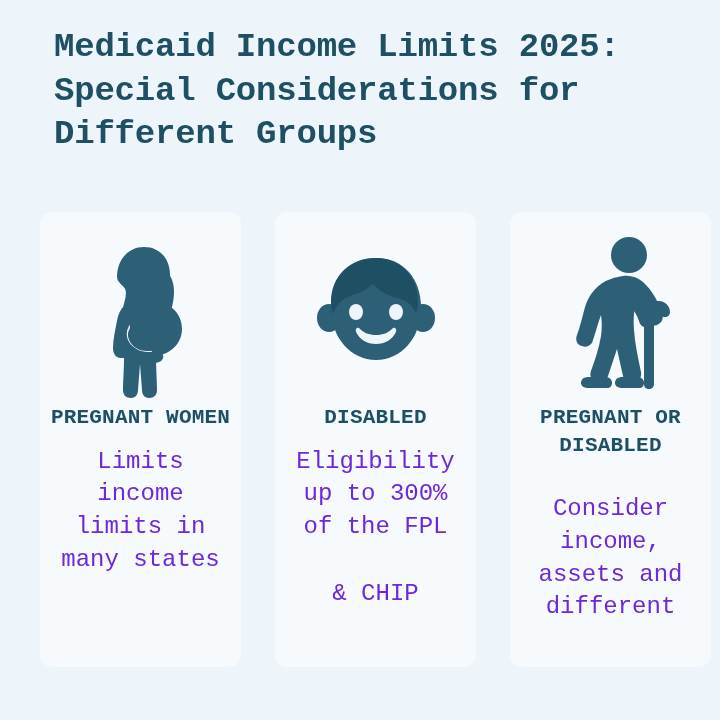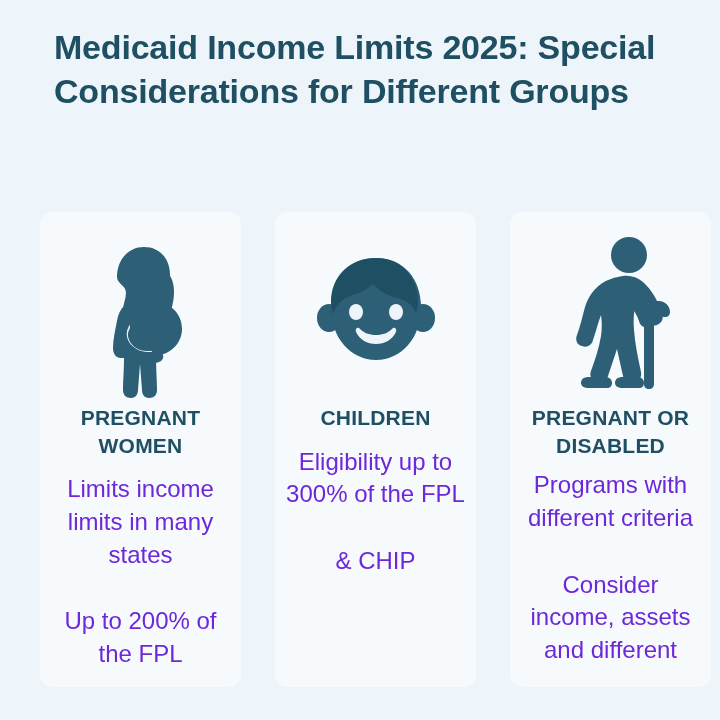--- a/index.html
+++ b/index.html
@@ -12,20 +12,21 @@
     background: #eef5fa;
     font-family: "Liberation Sans", sans-serif;
     overflow: hidden;
   }
   .page {
     position: relative;
     width: 720px;
     height: 708px;
     background: #eef5fa;
     box-sizing: border-box;
+    font-family: Liberation Mono, monospace;
   }
   .title {
     position: absolute;
     left: 54px;
     top: 26px;
     width: 620px;
     color: #1f4f63;
     font-size: 34px;
     font-weight: bold;
     line-height: 1.28;
@@ -107,21 +108,20 @@
 
             <path d="M42 96c-4 6-4 14 0 20 5 8 14 13 24 13 4 0 7-1 10-2 3-1 4-4 3-7-1-3-4-4-7-3-2 1-4 1-6 1-7 0-13-3-17-9-2-4-3-8-1-12 2-3 1-6-2-7-2-1-5 0-4 6z" fill="#eef5fa"></path>
             <path d="M40 94c-5 7-5 16 0 23 6 9 16 14 27 14 4 0 8-1 11-2 3-1 5-4 4-7-1-3-4-5-7-4-3 1-5 1-8 1-8 0-15-4-19-10-3-5-3-11 0-16 2-3 1-6-2-8-3-1-5 0-6 9z"></path>
 
             <circle cx="77" cy="112" r="9"></circle>
           </g>
         </svg>
       </div>
       <div class="card-heading">PREGNANT WOMEN</div>
       <div class="card-body">Limits income limits in many states</div>
-      <div class="card-body second">Up to 200% of the FPL</div>
     </div>
 
     <div class="card">
       <div class="icon-wrap">
         <svg width="130" height="150" viewBox="0 0 130 150" aria-hidden="true">
           <g fill="#2d5f76">
 
             <ellipse cx="18" cy="78" rx="12" ry="14"></ellipse>
             <ellipse cx="112" cy="78" rx="12" ry="14"></ellipse>
 
@@ -131,21 +131,21 @@
 
             <path d="M26 74c0 27 18 46 39 46s39-19 39-46c0-6-1-11-3-16-4-7-10-11-17-13-9-2-16-7-22-13-6 6-13 10-22 12-8 2-13 7-16 14-2 5-3 10-3 16z" fill="#eef5fa" opacity="0"></path>
 
             <ellipse cx="45" cy="72" rx="7" ry="8" fill="#eef5fa"></ellipse>
             <ellipse cx="85" cy="72" rx="7" ry="8" fill="#eef5fa"></ellipse>
 
             <path d="M45 92c4 8 11 12 20 12s16-4 20-12c1-3-1-5-3-4-5 5-10 7-17 7s-12-2-17-7c-2-1-4 1-3 4z" fill="#eef5fa"></path>
           </g>
         </svg>
       </div>
-      <div class="card-heading">CHILDREN</div>
+      <div class="card-heading">DISABLED</div>
       <div class="card-body">Eligibility up to 300% of the FPL</div>
       <div class="card-body second">&amp; CHIP</div>
     </div>
 
     <div class="card">
       <div class="icon-wrap">
         <svg width="140" height="160" viewBox="0 0 140 160" aria-hidden="true">
           <g fill="#2d5f76">
 
             <circle cx="88" cy="20" r="18"></circle>
@@ -155,18 +155,17 @@
             <path d="M92 52c6 2 11 6 15 12 3 5 6 11 8 17 2 5-1 10-6 11-5 2-10-1-11-6-2-6-5-11-9-15-4-4-8-6-12-6l-2-12c6-2 12-3 17-1z"></path>
 
             <path d="M113 66c-6 0-10 5-10 11v72c0 3 2 5 5 5s5-2 5-5V77c0-2 1-3 3-3s3 1 3 3c0 3 2 5 5 5s5-2 5-5c0-6-5-11-11-11z"></path>
 
             <path d="M48 142c-5 0-8 2-8 6 0 3 3 5 8 5h18c3 0 5-2 5-5 0-4-3-6-8-6z"></path>
             <path d="M82 142c-5 0-8 2-8 6 0 3 3 5 8 5h16c3 0 5-2 5-5 0-4-3-6-8-6z"></path>
           </g>
         </svg>
       </div>
       <div class="card-heading">PREGNANT OR DISABLED</div>
-      <div class="card-body tight">Programs with different criteria</div>
       <div class="card-body second">Consider income, assets and different</div>
     </div>
 
   </div>
 </div>
 
 </body></html>

